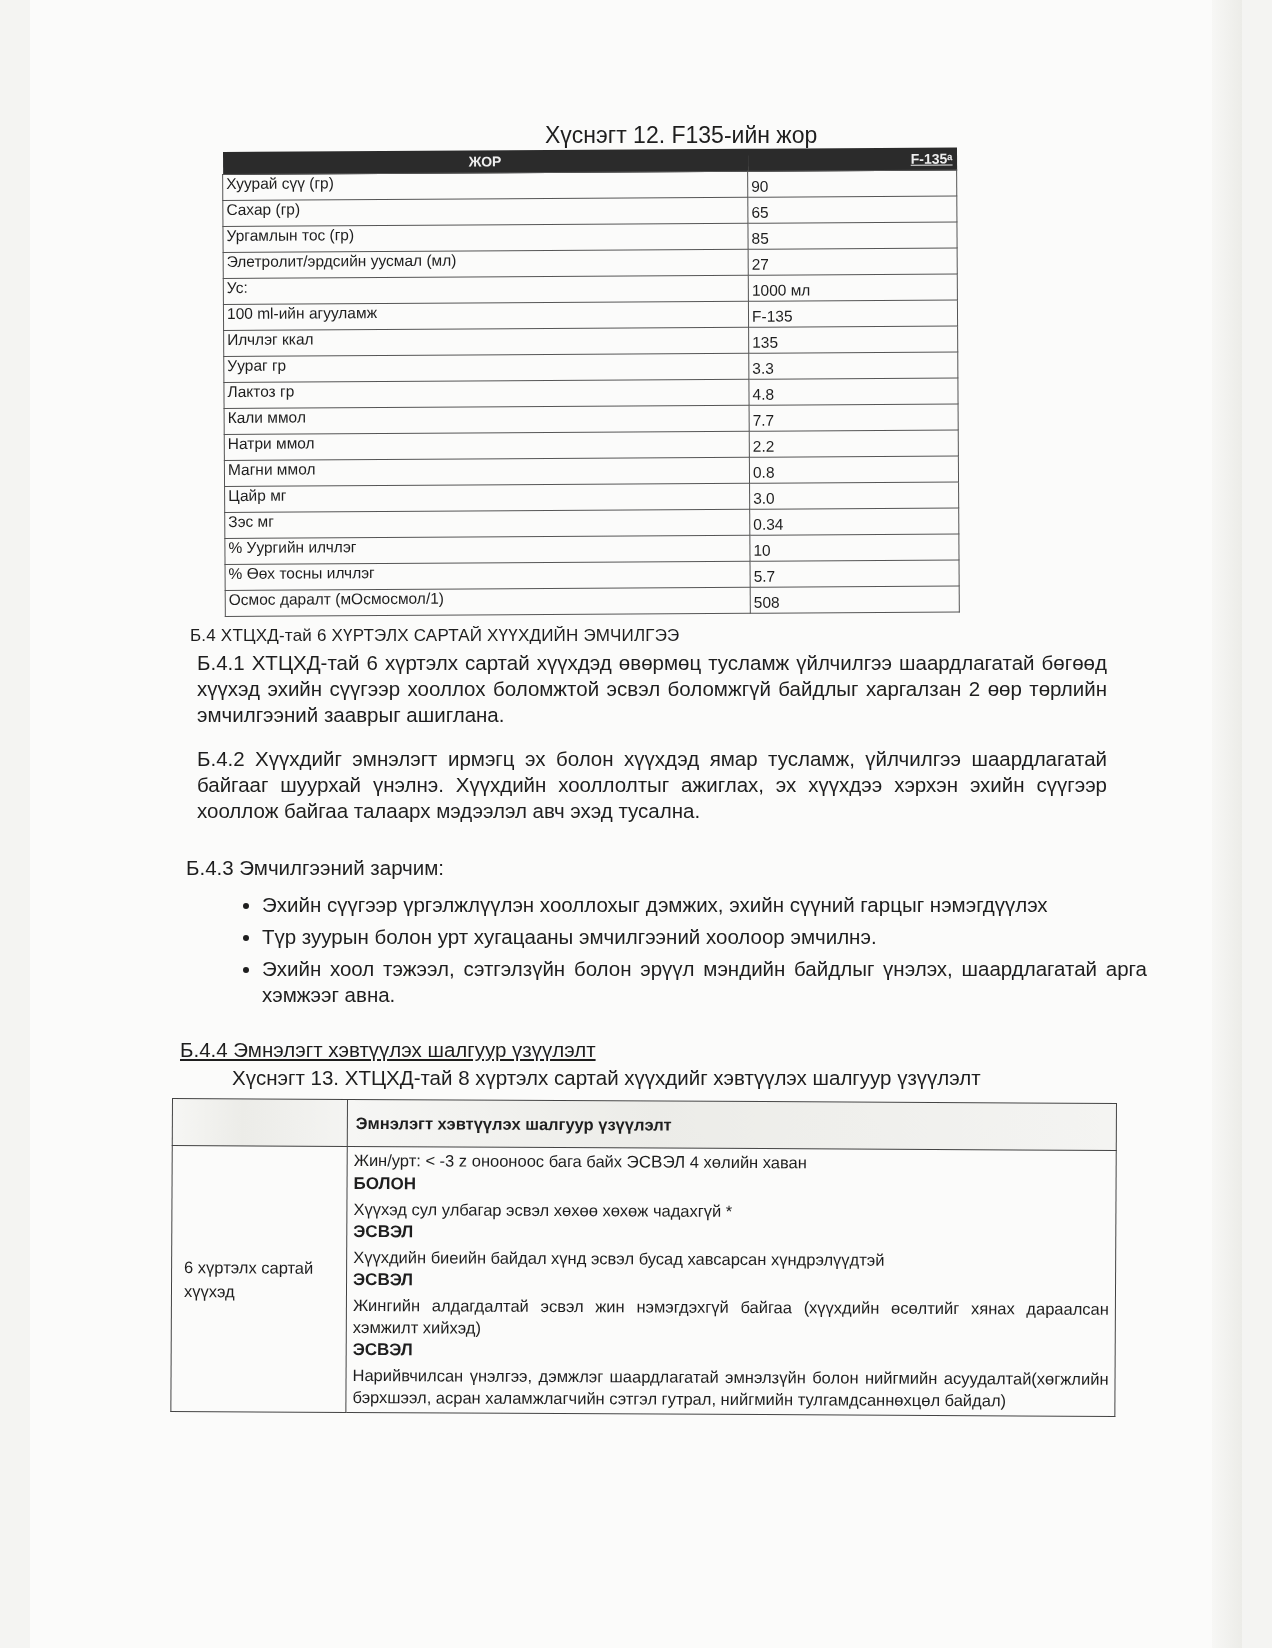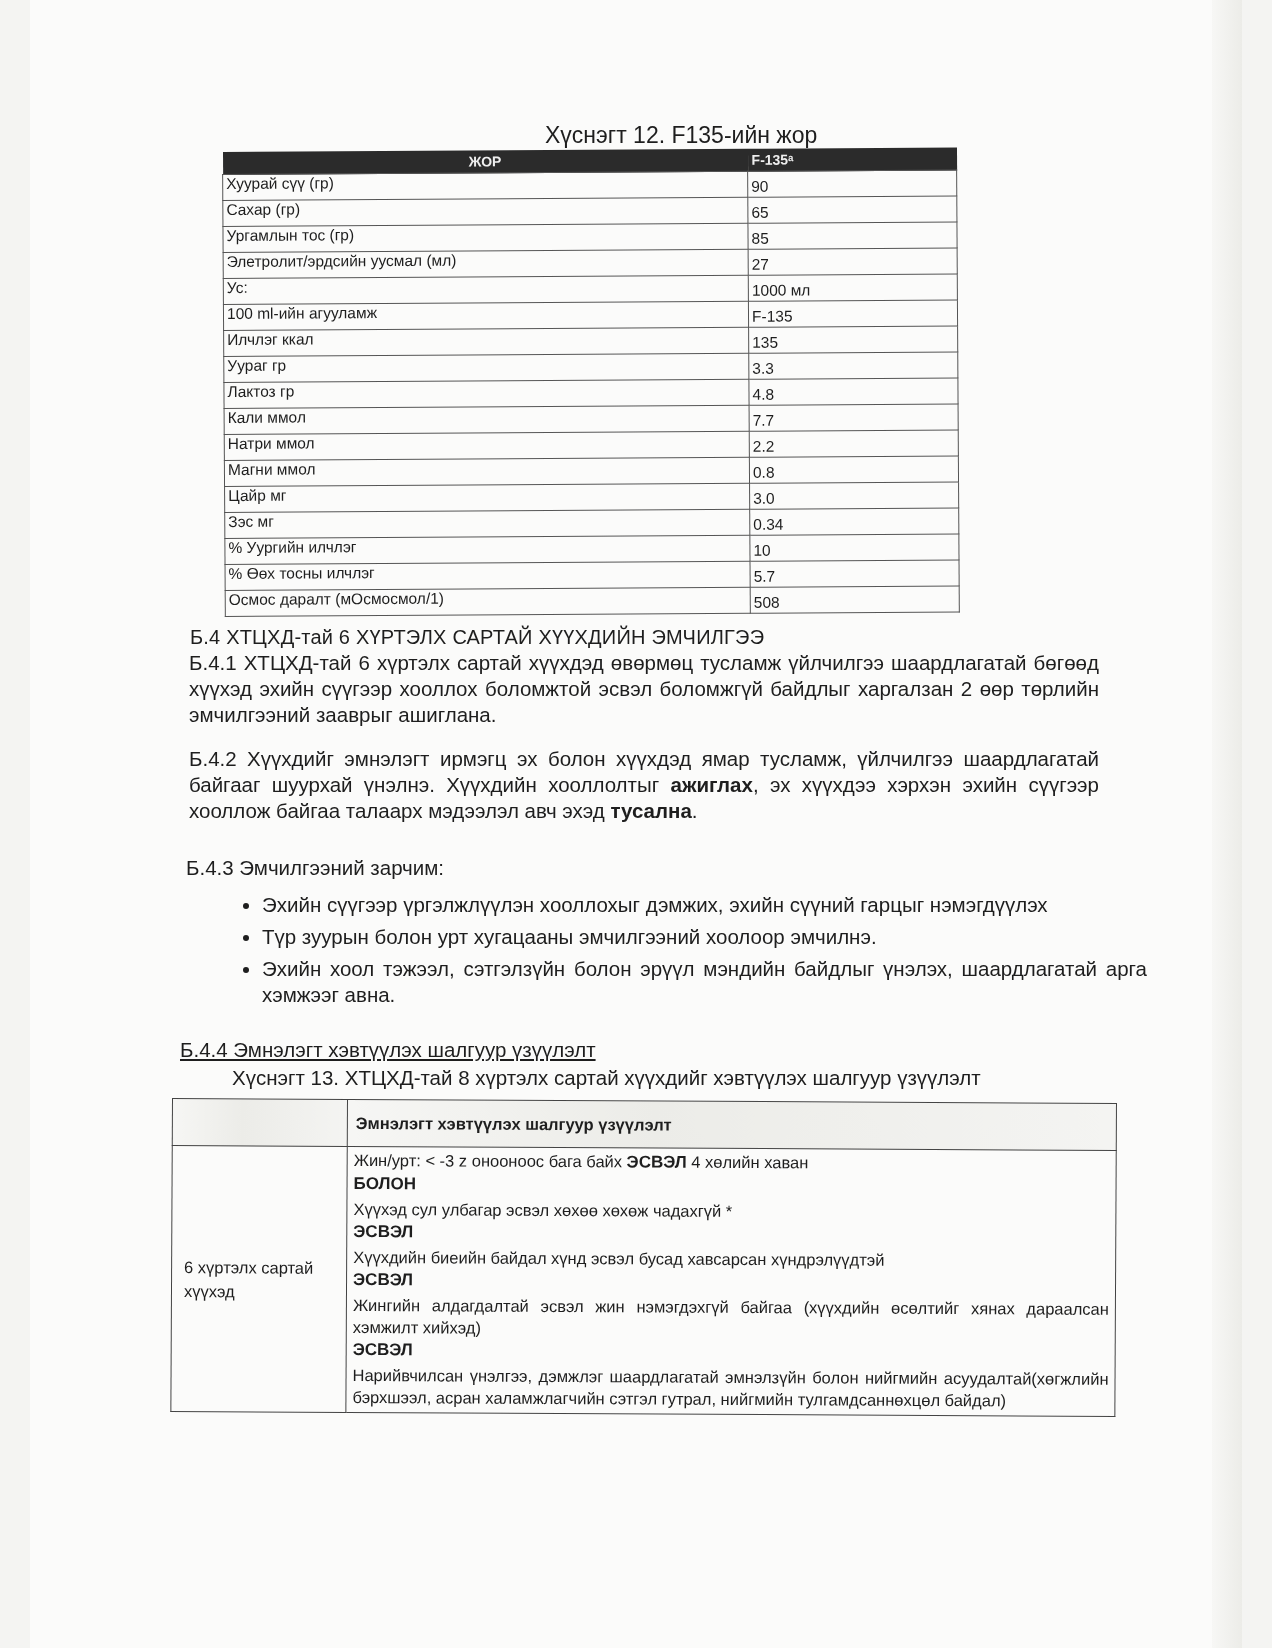--- a/index.html
+++ b/index.html
@@ -10,47 +10,47 @@
                   background: linear-gradient(90deg, #f7f7f5, #ecece8); }
 
   .t12-caption { position: absolute; left: 545px; top: 122px; font-size: 23px; }
 
   table.recipe { position: absolute; left: 222px; top: 152px; width: 735px;
                  border-collapse: collapse; font-size: 15.5px; transform: rotate(-0.35deg);
                  transform-origin: left top; }
   table.recipe th { background: #2b2b2b; color: #eee; font-weight: bold; font-size: 14px;
                     height: 22px; padding: 0 4px; }
   table.recipe th.col-a { text-align: center; }
-  table.recipe th.col-b { text-align: left; }
+  table.recipe th.col-b { text-align: right; text-decoration: underline; }
   table.recipe td { border: 1.5px solid #555; height: 24px; padding: 0 3px; vertical-align: top; }
   table.recipe td.val { width: 202px; vertical-align: bottom; padding-bottom: 1px; }
 
-  .heading-b4 { position: absolute; left: 190px; top: 626px; font-size: 20px; letter-spacing: 0.2px; }
-  .para { position: absolute; left: 189px; width: 910px; font-size: 20.5px; line-height: 26px;
+  .heading-b4 { position: absolute; left: 190px; top: 626px; font-size: 17px; letter-spacing: 0.2px; }
+  .para { position: absolute; left: 197px; width: 910px; font-size: 20.5px; line-height: 26px;
           text-align: justify; }
   .p1 { top: 650px; }
   .p2 { top: 746px; }
   .p3-title { position: absolute; left: 186px; top: 856px; font-size: 20.5px; }
   ul.principles { position: absolute; left: 212px; top: 880px; width: 885px; margin: 12px;
                   padding: 0 0 0 38px; font-size: 20.5px; line-height: 26px; text-align: justify; }
   ul.principles li { margin-bottom: 6px; }
   .p4-title { position: absolute; left: 180px; top: 1038px; font-size: 20.5px; text-decoration: underline; }
   .t13-caption { position: absolute; left: 232px; top: 1066px; font-size: 20.5px; }
 
   table.criteria { position: absolute; left: 172px; top: 1098px; width: 945px;
                    border-collapse: collapse; font-size: 16.5px; transform: rotate(0.3deg);
                    transform-origin: left top; }
   table.criteria td, table.criteria th { border: 1.5px solid #444; }
   table.criteria th { text-align: left; font-weight: bold; height: 38px; padding: 4px 8px;
                       background: linear-gradient(90deg,#f6f6f4,#ecece8 40%,#f4f4f2); }
   table.criteria td.group { width: 150px; vertical-align: middle; padding: 4px 12px; line-height: 24px; }
   table.criteria td.cond { padding: 2px 6px 4px 6px; line-height: 22px; }
   .cond-line { display: block; text-align: justify; }
   .cond-sep { display: block; font-weight: bold; font-size: 17px; margin: 1px 0 3px 0; }
-  b { font-weight: bold; }
+  b { font-weight: normal; }
 </style>
 </head>
 <body>
 
 <div class="page">
   <div class="right-shadow"></div>
 </div>
 
 <div class="t12-caption">Хүснэгт 12. F135-ийн жор</div>
 

